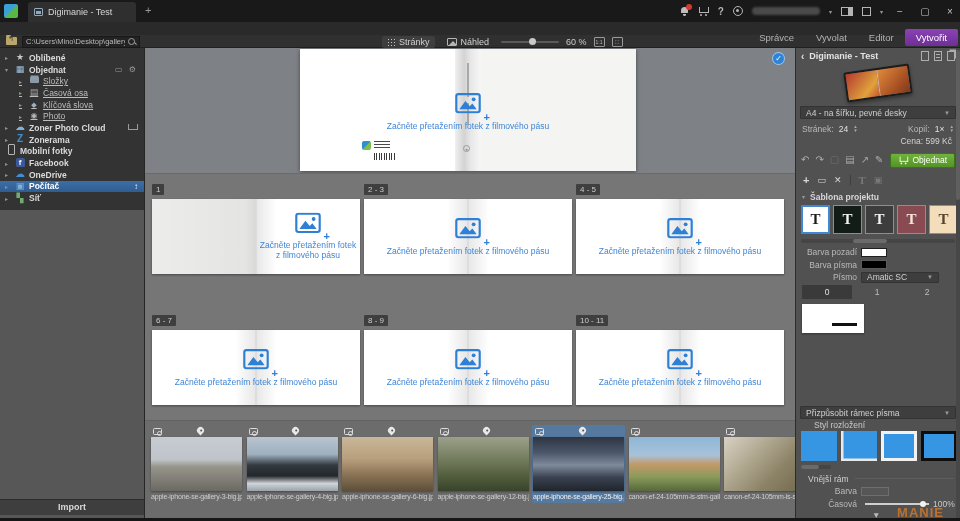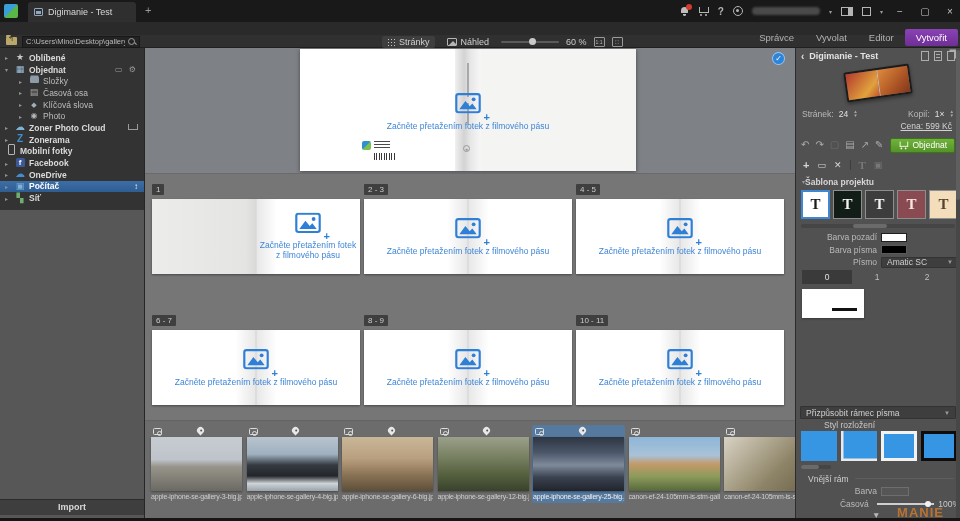--- a/index.html
+++ b/index.html
@@ -68,21 +68,21 @@
   
   #modetabs{position:absolute;right:2px;top:29px;height:17px;display:flex;align-items:center;z-index:60;}
   .mtab{font-size:9.5px;color:#b2b2b2;padding:2px 11px;}
   .mtab.mact{background:linear-gradient(#8a42b4,#6e2f96);color:#fff;border-radius:2px;padding:3px 11px;}
 
   
   #sidebar{position:absolute;left:0;top:48px;width:145px;height:470px;background:#575757;border-right:1px solid #262626;}
   #tree{background:#333333;padding:4px 0 6px 0;}
   .trow{height:11.7px;display:flex;align-items:center;padding-left:5px;position:relative;color:#c6c6c6;font-size:8.5px;}
   .trow.bold{color:#dadada;font-weight:bold;}
-  .trow.child{padding-left:19px;font-weight:normal;color:#bdbdbd;}
+  .trow.child{padding-left:19px;font-weight:normal;color:#bdbdbd;text-decoration:underline;}
   .trow.sel{background:linear-gradient(#3c6ea6,#2e5d92);color:#fff;}
   .arr{width:9px;font-size:6px;color:#8f8f8f;flex:none;}
   .arr::before{content:"▸";}
   .trow.open .arr::before{content:"▾";}
   .ic{width:12px;margin-right:3px;flex:none;text-align:center;font-size:8px;line-height:10px;}
   .ic.star::before{content:"★";color:#c9c9c9;font-size:9px;}
   .ic.catalog::before{content:"▦";color:#9fc2e0;font-size:9px;}
   .ic.folderic{display:inline-block;}
   .ic.folderic::before{content:"";display:inline-block;width:9px;height:6px;background:#8d9aa8;border-radius:1px;box-shadow:-0px -2px 0 -0.5px #8d9aa8;}
   .ic.timeline::before{content:"▤";color:#a9a9a9;font-size:9px;}
@@ -170,50 +170,50 @@
   #pbookimg .bp1{flex:1;background:linear-gradient(135deg,#b33a2e,#e0a23c 70%,#c4552e);}
   #pbookimg .bp2{flex:1;background:linear-gradient(135deg,#e08a3c,#a34c22 70%,#7c3a1e);border-left:1px solid rgba(255,255,255,.6);}
   .pselect{margin:2px 4px 0 4px;height:13px;background:#3e3e3e;border:1px solid #333;border-radius:1px;
     display:flex;align-items:center;padding:0 5px;color:#cfcfcf;}
   .pselect .sval{flex:1;white-space:nowrap;overflow:hidden;}
   .pselect .scaret{color:#999;font-size:6px;}
   #pcounts{height:15px;display:flex;align-items:center;padding:0 6px;gap:3px;margin-top:2px;}
   #pcounts .lab{color:#b9b9b9;}
   #pcounts .val{color:#e0e0e0;padding:0 2px;}
   .spin{display:inline-flex;flex-direction:column;font-size:4.5px;color:#aaa;line-height:4px;}
-  #pprice{height:11px;text-align:right;padding-right:8px;color:#d2d2d2;text-decoration:underline;}
+  #pprice{height:11px;text-align:right;padding-right:8px;color:#d2d2d2;}
   #pactions{height:20px;display:flex;align-items:center;padding:0 5px;gap:6px;margin-top:3px;}
   .aic{font-size:10px;color:#ababab;line-height:12px;}
   .aic.dim{color:#707070;}
   #orderbtn{margin-left:auto;height:15px;display:flex;align-items:center;gap:4px;padding:0 7px;
     background:linear-gradient(#71b13c,#549427);border:1px solid #3c741c;border-radius:2px;color:#fff;font-size:8.5px;}
   #orderbtn .cart{color:#fff;transform:scale(.85);}
   #peditrow{height:16px;display:flex;align-items:center;padding:0 7px;gap:8px;margin-top:2px;}
   .eic{font-size:11px;color:#d6d6d6;font-weight:bold;line-height:12px;}
   .eic.dim{color:#787878;}
   .esep{width:1px;height:10px;background:#3e3e3e;}
-  .secthead{height:13px;display:flex;align-items:center;padding-left:6px;margin-top:2px;}
+  .secthead{height:13px;display:flex;align-items:center;gap:5px;padding-left:6px;margin-top:2px;}
   .secthead .sarr{font-size:6px;color:#999;}
   .secthead .stxt{font-weight:bold;color:#d6d6d6;font-size:8.5px;}
   #tplrow{display:flex;gap:3px;padding-left:5px;margin-top:2px;height:31px;overflow:hidden;}
   .tpl{width:29px;height:29px;flex:none;border:1px solid #8e8e8e;display:flex;align-items:center;justify-content:center;
     font-family:"Liberation Serif","DejaVu Serif",serif;font-weight:bold;font-size:15px;}
   .tpl.tsel{border:2px solid #3f87d2;}
   .hscroll{height:4px;background:#454545;border-radius:2px;margin:3px 5px 0 5px;position:relative;}
   .hscroll .hthumb{position:absolute;top:0;height:4px;background:#6a6a6a;border-radius:2px;}
   .proprow{height:12.5px;display:flex;align-items:center;}
-  .proprow .plab{width:85px;text-align:right;padding-right:4px;color:#b9b9b9;}
+  .proprow .plab{width:65px;text-align:right;padding-right:4px;color:#b9b9b9;}
   .cswatch{width:26px;height:9px;border:1px solid #1e1e1e;}
   #ltabs{display:flex;margin:1px 6px 0 6px;}
   .ltab{width:50px;text-align:center;color:#bfbfbf;padding:2px 0;}
   .ltab.lact{background:#3a3a3a;color:#e3e3e3;}
   #lthumb{margin:5px 0 0 6px;width:62px;height:29px;background:#fff;box-shadow:0 1px 2px rgba(0,0,0,.35);position:relative;}
   #lthumb::after{content:"";position:absolute;right:7px;bottom:7px;width:25px;height:2.5px;background:#111;}
   #pspacer{flex:1;}
-  #stylelab{padding-left:28px;height:12px;line-height:12px;color:#c9c9c9;}
+  #stylelab{padding-left:18px;height:12px;line-height:12px;color:#c9c9c9;}
   #sswrow{display:flex;gap:4px;padding-left:5px;height:31px;}
   .ssw{width:36px;height:30px;background:#3796e3;flex:none;}
   .ssw.edge{box-shadow:inset 2.5px -2.5px 0 #e9e9e9;}
   .ssw.wborder{border:3px solid #f2f2f2;}
   .ssw.bborder{border:3px solid #0d0d0d;}
   #outerhead{display:flex;align-items:center;gap:6px;padding:0 6px 0 12px;height:13px;margin-top:3px;}
   #outerhead .otxt{color:#cfcfcf;}
   #outerhead .oline{flex:1;height:1px;background:#5e5e5e;}
   .kslider{position:relative;width:64px;height:1.5px;background:#cfcfcf;margin:0 4px;}
   .kslider .kknob{position:absolute;right:3px;top:-2.5px;width:6px;height:6px;border-radius:50%;background:#f2f2f2;}
@@ -637,20 +637,24 @@
     <span class="docic copy"></span>
   </div>
 
   <div id="pbook">
     <div id="pbookimg">
       <div class="bp1"></div>
         <div class="bp2"></div>
     </div>
   </div>
 
+  <div class="pselect">
+    <span class="sval">A4 - na šířku, pevné desky</span>
+    <span class="scaret">▼</span>
+  </div>
 
   <div id="pcounts">
     <span class="lab">Stránek:</span>
     <span class="val">24</span>
     <span class="spin">
         <span>▲</span>
         <span>▼</span>
       </span>
     <span style="flex:1"></span>
     <span class="lab">Kopií:</span>

